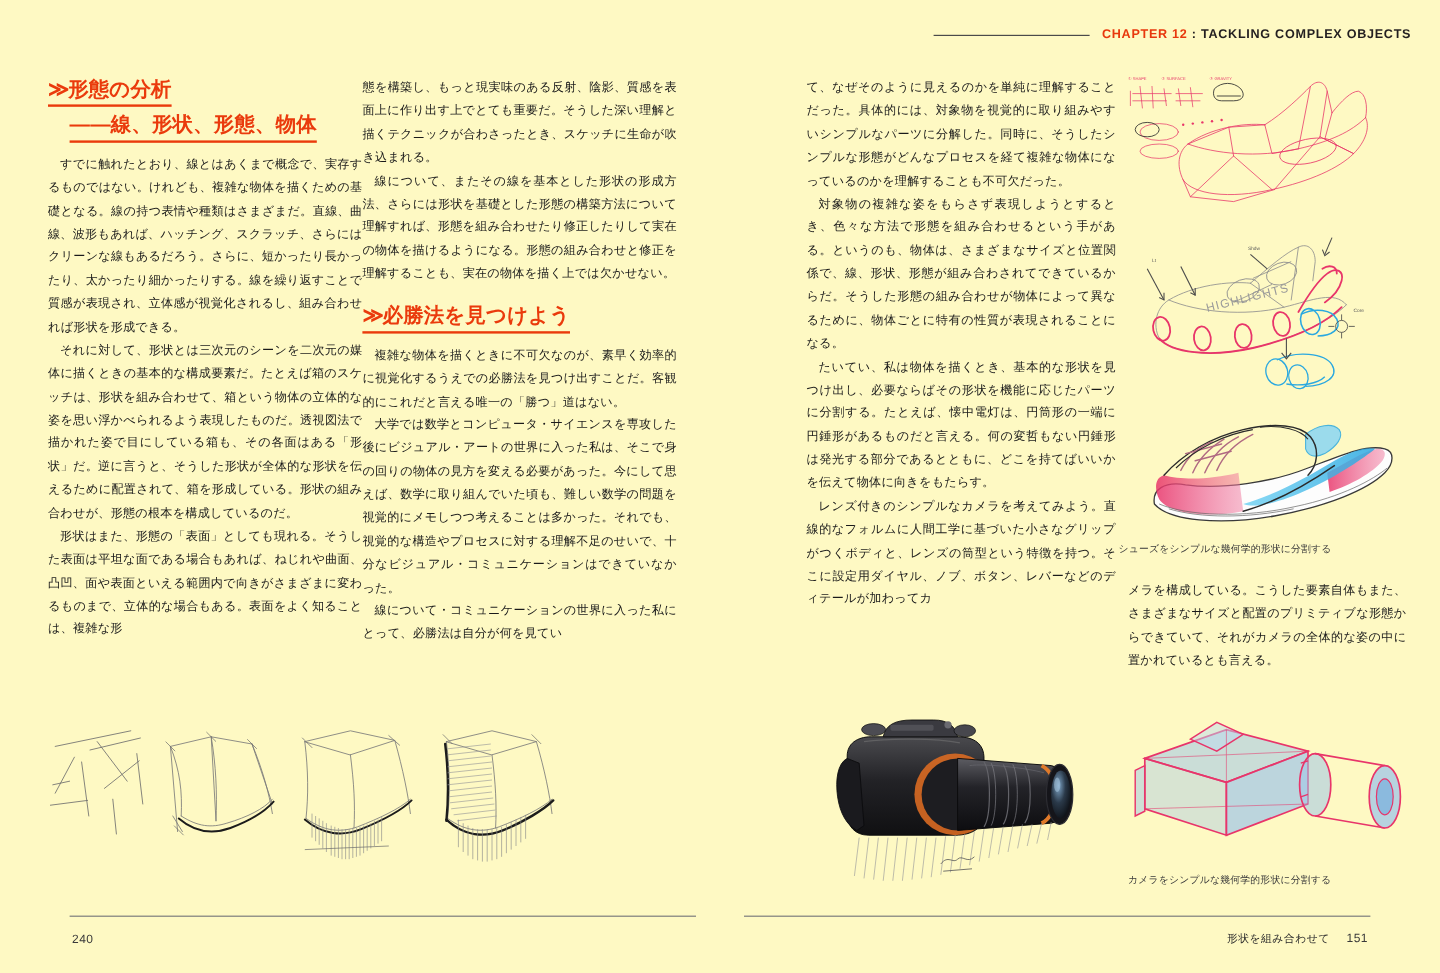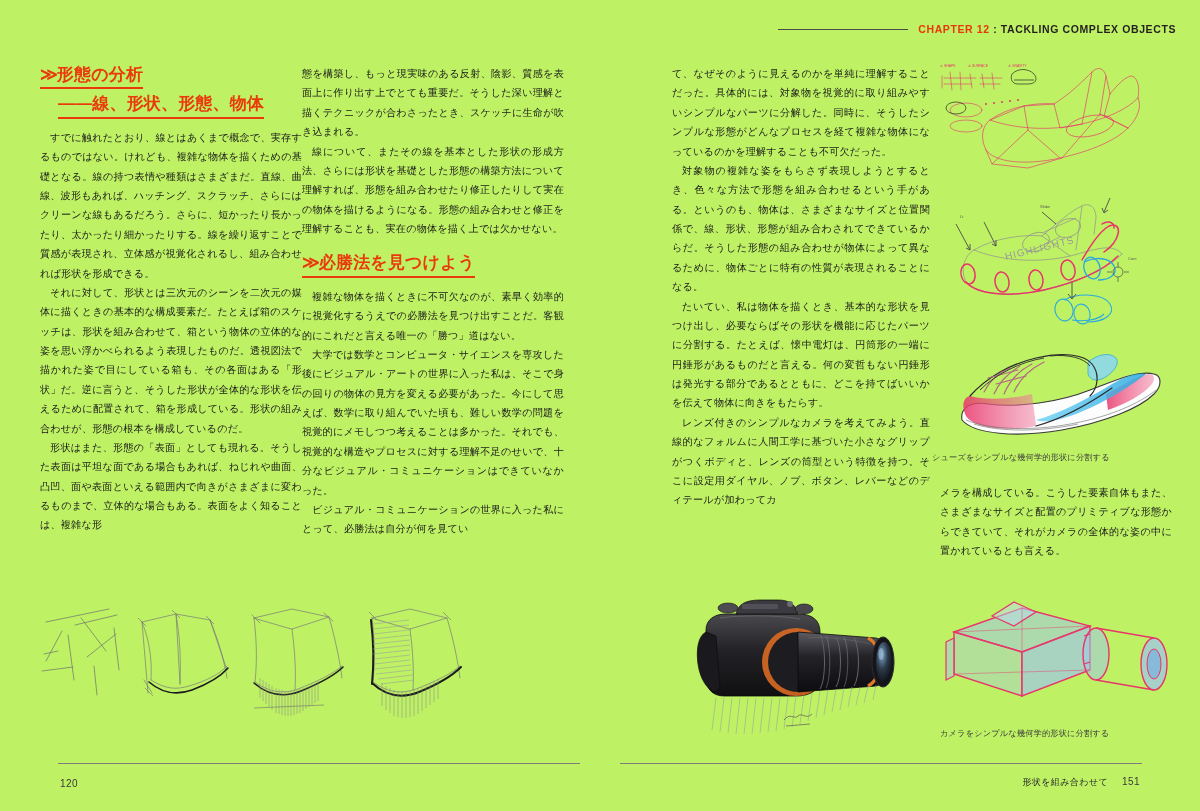--- a/index.html
+++ b/index.html
@@ -5,21 +5,21 @@
   * { box-sizing: border-box; margin: 0; padding: 0; }
   html, body {
     width: 1200px; height: 811px;
     background: #ffffff;
     font-family: "Liberation Serif", "DejaVu Serif", serif;
     overflow: hidden;
   }
   .spread {
     position: relative;
     width: 1200px; height: 811px;
-    background: #bef264;
+    background: #fef9c3;
   }
 
   
   .runhead {
     position: absolute;
     top: 22px; right: 24px;
     display: flex; align-items: center; gap: 10px;
     height: 14px;
   }
   .runhead .rule {
@@ -118,21 +118,21 @@
   </div>
 
   <div class="col" style="left:302px; top:64px; width:262px;">
     <p class="noindent">態を構築し、もっと現実味のある反射、陰影、質感を表面上に作り出す上でとても重要だ。そうした深い理解と描くテクニックが合わさったとき、スケッチに生命が吹き込まれる。</p>
     <p>線について、またその線を基本とした形状の形成方法、さらには形状を基礎とした形態の構築方法について理解すれば、形態を組み合わせたり修正したりして実在の物体を描けるようになる。形態の組み合わせと修正を理解することも、実在の物体を描く上では欠かせない。</p>
     <h2 class="shead" style="margin-top:14px;">
       <span class="l1"><span class="chev">≫</span><span>必勝法を見つけよう</span></span>
     </h2>
     <p>複雑な物体を描くときに不可欠なのが、素早く効率的に視覚化するうえでの必勝法を見つけ出すことだ。客観的にこれだと言える唯一の「勝つ」道はない。</p>
     <p>大学では数学とコンピュータ・サイエンスを専攻した後にビジュアル・アートの世界に入った私は、そこで身の回りの物体の見方を変える必要があった。今にして思えば、数学に取り組んでいた頃も、難しい数学の問題を視覚的にメモしつつ考えることは多かった。それでも、視覚的な構造やプロセスに対する理解不足のせいで、十分なビジュアル・コミュニケーションはできていなかった。</p>
-    <p>ビジュアル・コミュニケーションの世界に入った私にとって、必勝法は自分が何を見てい</p>
+    <p>線について・コミュニケーションの世界に入った私にとって、必勝法は自分が何を見てい</p>
   </div>
 
   <div class="col" style="left:672px; top:64px; width:258px;">
     <p class="noindent">て、なぜそのように見えるのかを単純に理解することだった。具体的には、対象物を視覚的に取り組みやすいシンプルなパーツに分解した。同時に、そうしたシンプルな形態がどんなプロセスを経て複雑な物体になっているのかを理解することも不可欠だった。</p>
     <p>対象物の複雑な姿をもらさず表現しようとするとき、色々な方法で形態を組み合わせるという手がある。というのも、物体は、さまざまなサイズと位置関係で、線、形状、形態が組み合わされてできているからだ。そうした形態の組み合わせが物体によって異なるために、物体ごとに特有の性質が表現されることになる。</p>
     <p>たいてい、私は物体を描くとき、基本的な形状を見つけ出し、必要ならばその形状を機能に応じたパーツに分割する。たとえば、懐中電灯は、円筒形の一端に円錘形があるものだと言える。何の変哲もない円錘形は発光する部分であるとともに、どこを持てばいいかを伝えて物体に向きをもたらす。</p>
     <p>レンズ付きのシンプルなカメラを考えてみよう。直線的なフォルムに人間工学に基づいた小さなグリップがつくボディと、レンズの筒型という特徴を持つ。そこに設定用ダイヤル、ノブ、ボタン、レバーなどのディテールが加わってカ</p>
   </div>
 
   <div class="col" style="left:940px; top:484px; width:232px;font-family:Liberation Mono, monospace;">
@@ -571,19 +571,19 @@
         <path d="M14 82 L150 78"></path>
       </g>
     </svg>
   </div>
 
   <div class="caption" style="left:940px; top:728px; width:250px;">カメラをシンプルな幾何学的形状に分割する</div>
 
   <div class="footrule left"></div>
   <div class="footrule right"></div>
 
-  <div class="folio left">120</div>
+  <div class="folio left">240</div>
   <div class="folio right">
     <span class="ftitle">形状を組み合わせて</span>
     <span>151</span>
   </div>
 
 </div>
 
 </body></html>

